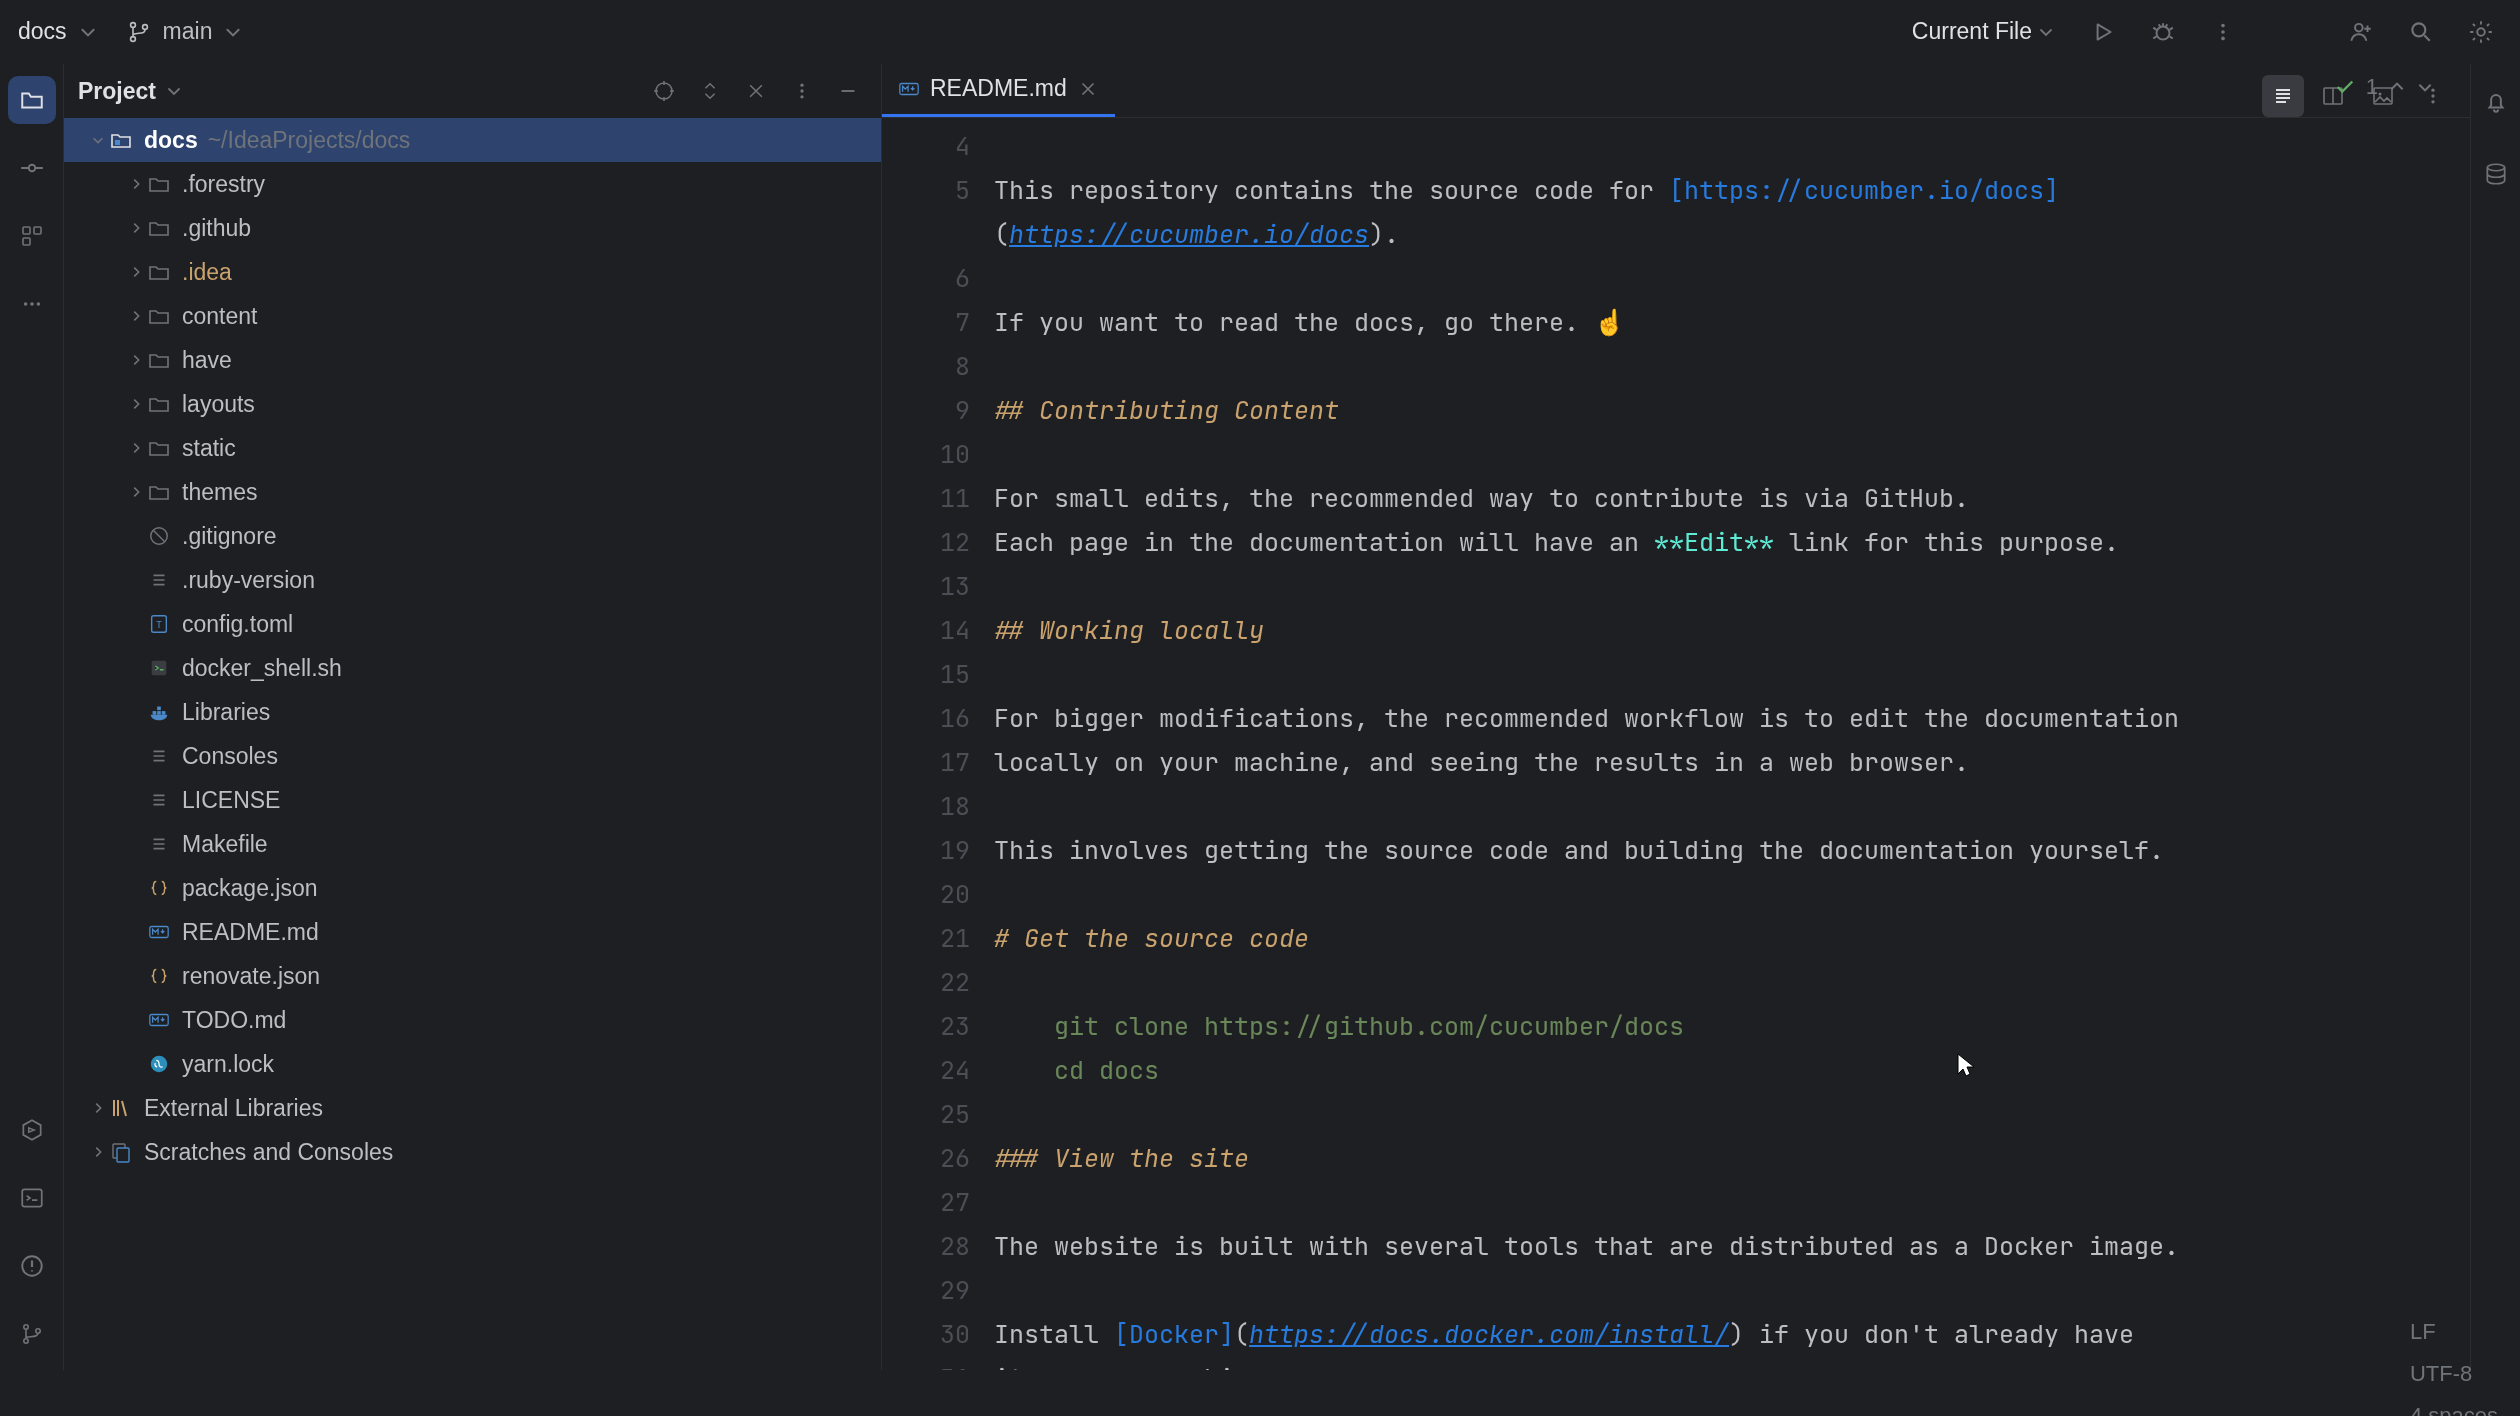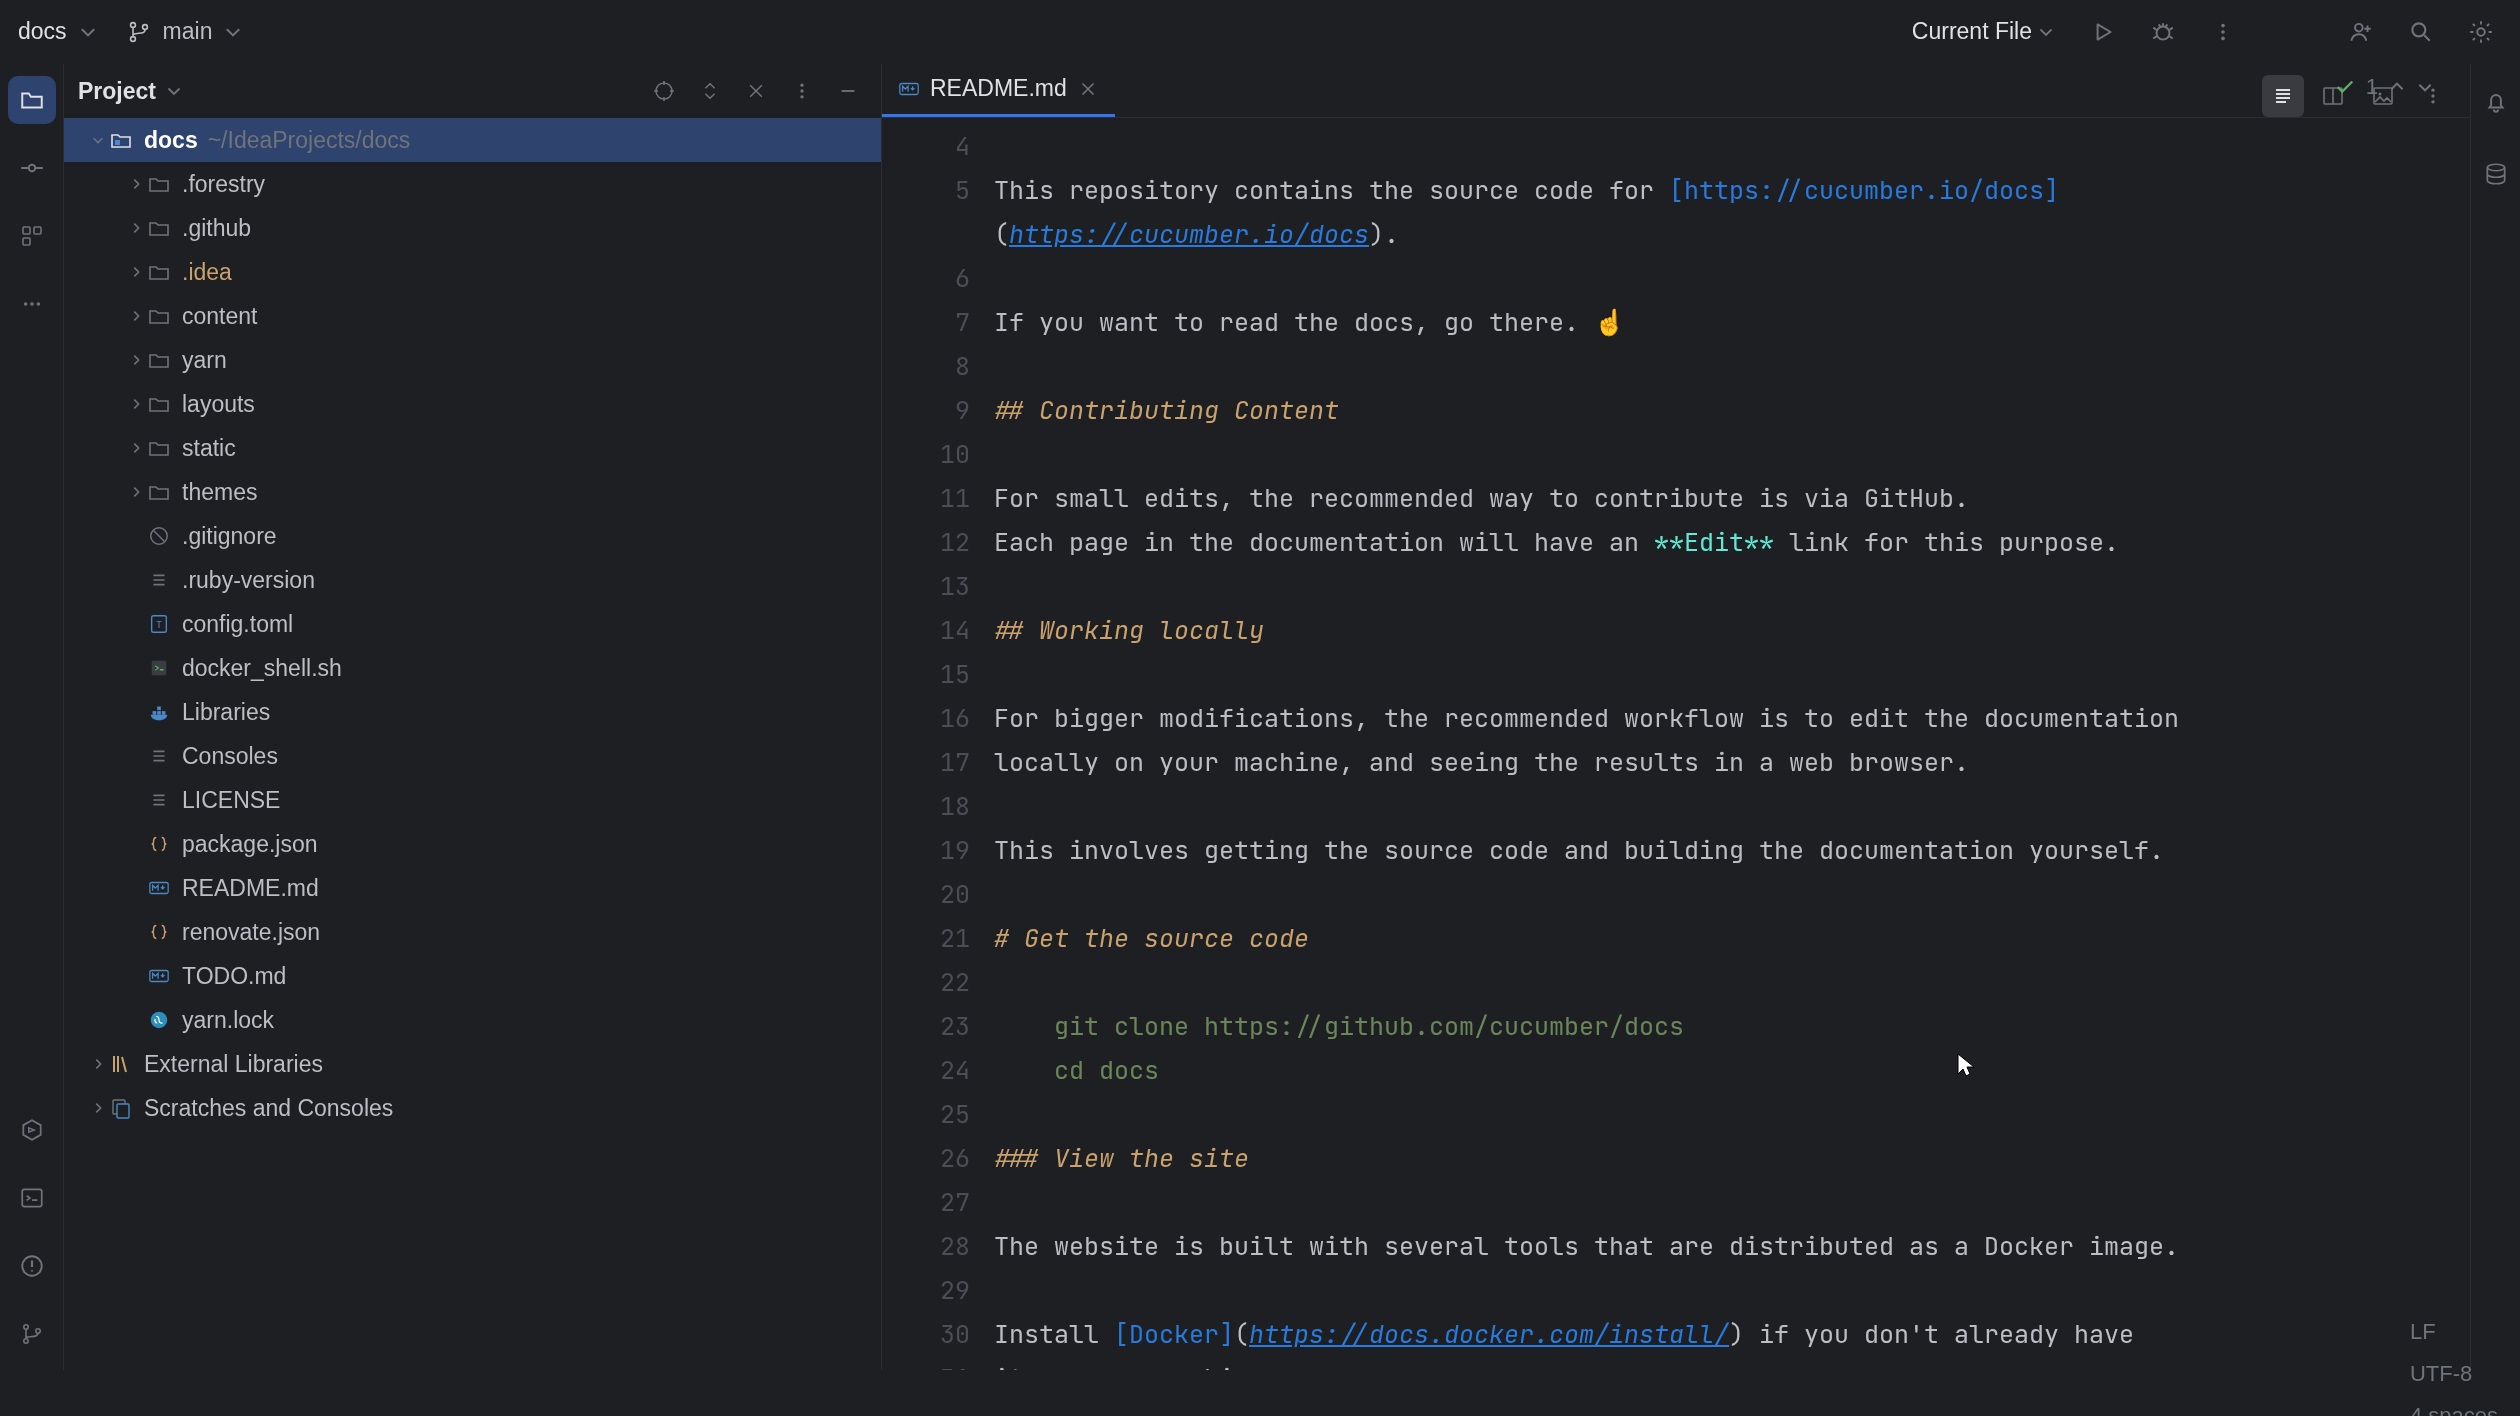--- a/index.html
+++ b/index.html
@@ -312,21 +312,21 @@
     <span class="tchev">
             <svg width="14" height="14" viewBox="0 0 16 16">
               <path d="M6 3l5 5-5 5" stroke="#6f737a" stroke-width="1.8" fill="none"></path>
             </svg>
           </span>
     <span class="ticon">
             <svg width="24" height="24" viewBox="0 0 24 24">
               <path class="folder-svg" d="M3 7h6l2 2h10v10H3z"></path>
             </svg>
           </span>
-    <span class="tlabel ">yarn</span>
+    <span class="tlabel ">have</span>
   </div>
         <div class="tree-row" style="padding-left:62px">
     <span class="tchev">
             <svg width="14" height="14" viewBox="0 0 16 16">
               <path d="M6 3l5 5-5 5" stroke="#6f737a" stroke-width="1.8" fill="none"></path>
             </svg>
           </span>
     <span class="ticon">
             <svg width="24" height="24" viewBox="0 0 24 24">
               <path class="folder-svg" d="M3 7h6l2 2h10v10H3z"></path>
@@ -422,20 +422,29 @@
     <span class="tlabel">Consoles</span>
   </div>
         <div class="tree-row" style="padding-left:62px">
     <span class="tchev"></span>
     <span class="ticon">
             <svg width="22" height="22" viewBox="0 0 24 24">
               <path d="M6 7h12M6 12h12M6 17h12" stroke="#6f737a" stroke-width="1.8"></path>
             </svg>
           </span>
     <span class="tlabel">LICENSE</span>
+  </div>
+        <div class="tree-row" style="padding-left:62px">
+    <span class="tchev"></span>
+    <span class="ticon">
+            <svg width="22" height="22" viewBox="0 0 24 24">
+              <path d="M6 7h12M6 12h12M6 17h12" stroke="#6f737a" stroke-width="1.8"></path>
+            </svg>
+          </span>
+    <span class="tlabel">Makefile</span>
   </div>
         <div class="tree-row" style="padding-left:62px">
     <span class="tchev"></span>
     <span class="ticon">
             <svg width="22" height="22" viewBox="0 0 24 24">
               <path d="M9 5c-3 0-3 3-3 5s-2 2-2 2 2 0 2 2 0 5 3 5M15 5c3 0 3 3 3 5s2 2 2 2-2 0-2 2 0 5-3 5" fill="none" stroke="#c9a26d" stroke-width="1.6"></path>
             </svg>
           </span>
     <span class="tlabel">package.json</span>
   </div>

